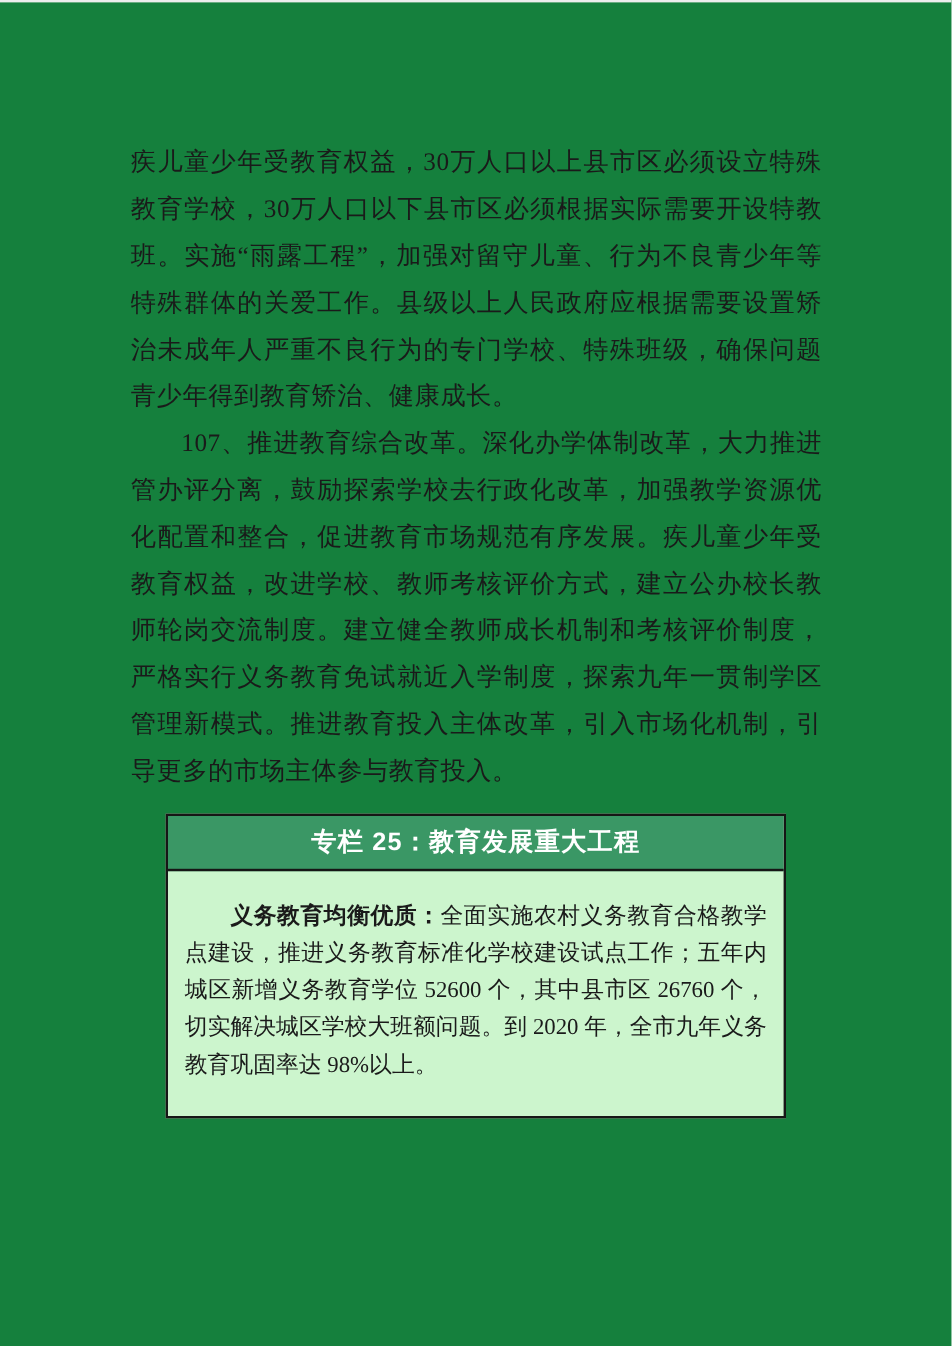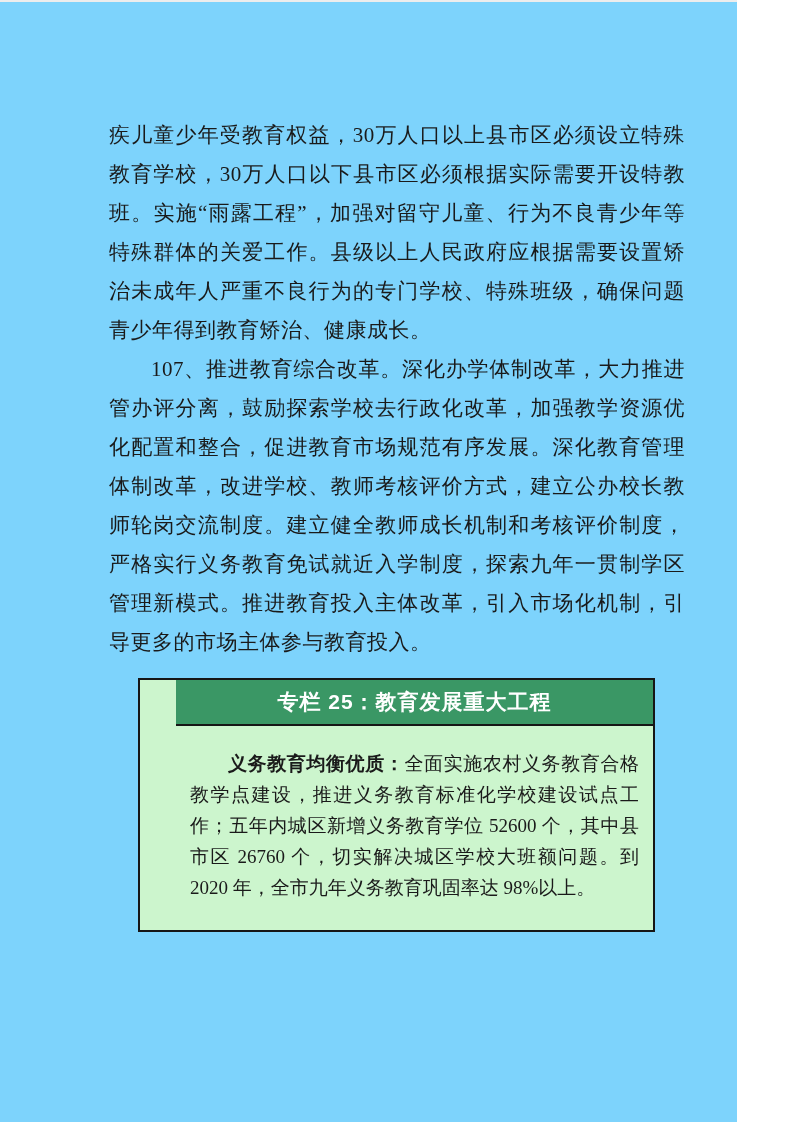--- a/index.html
+++ b/index.html
@@ -2,23 +2,23 @@
 <html style="--box-header-bg: #3a9765; --box-body-bg: #ccf5cd; --box-border: #161616; --text: #1a1a1a;"><head>
 <meta charset="utf-8">
 <style>
   html, body {
     margin: 0;
     padding: 0;
     background: #ffffff;
   }
   .page {
     position: relative;
-    width: 737px;
+    width: 793px;
     height: 1122px;
-    background: #7dd3fc;
+    background: #15803d;
     overflow: hidden;
     border-top: 2px solid #ededed;
     box-sizing: border-box;
     color: var(--text, #1a1a1a);
   }
   .content {
     position: absolute;
     top: 114px;
     left: 109px;
     width: 576px;
@@ -38,21 +38,20 @@
   .para .bold-lead {
     font-weight: normal;
   }
   .feature-box {
     margin-top: 16px;
     margin-left: 29px;
     width: 517px;
     box-sizing: border-box;
     border: 2px solid var(--box-border, #161616);
     background: var(--box-body-bg, #ccf5cd);
-    padding-left: 36px;
   }
   .box-header {
     background: var(--box-header-bg, #3a9765);
     border-bottom: 2px solid var(--box-border, #161616);
     height: 44px;
     line-height: 44px;
     text-align: center;
     color: #ffffff;
     font-family: "Liberation Sans", "DejaVu Sans", sans-serif;
     font-weight: bold;
@@ -93,21 +92,21 @@
 </style>
 </head>
 <body>
 
 <div class="page">
 
   <div class="content">
 
     <p class="para"><span>疾儿童少年受教育权益，30万人口以上县市区必须设立特殊教育学校，30万人口以下县市区必须根据实际需要开设特教班。实施“雨露工程”，加强对留守儿童、行为不良青少年等特殊群体的关爱工作。县级以上人民政府应根据需要设置矫治未成年人严重不良行为的专门学校、特殊班级，确保问题青少年得到教育矫治、健康成长。</span></p>
 
-    <p class="para indented"><span class="bold-lead">107、推进教育综合改革。</span><span>深化办学体制改革，大力推进管办评分离，鼓励探索学校去行政化改革，加强教学资源优化配置和整合，促进教育市场规范有序发展。深化教育管理体制改革，改进学校、教师考核评价方式，建立公办校长教师轮岗交流制度。建立健全教师成长机制和考核评价制度，严格实行义务教育免试就近入学制度，探索九年一贯制学区管理新模式。推进教育投入主体改革，引入市场化机制，引导更多的市场主体参与教育投入。</span></p>
+    <p class="para indented"><span class="bold-lead">107、推进教育综合改革。</span><span>深化办学体制改革，大力推进管办评分离，鼓励探索学校去行政化改革，加强教学资源优化配置和整合，促进教育市场规范有序发展。疾儿童少年受教育权益，改进学校、教师考核评价方式，建立公办校长教师轮岗交流制度。建立健全教师成长机制和考核评价制度，严格实行义务教育免试就近入学制度，探索九年一贯制学区管理新模式。推进教育投入主体改革，引入市场化机制，引导更多的市场主体参与教育投入。</span></p>
 
     <div class="feature-box">
       <div class="box-header">
         <span>专栏 25：教育发展重大工程</span>
       </div>
       <div class="box-body">
         <p class="box-para"><span class="box-lead">义务教育均衡优质：</span><span>全面实施农村义务教育合格教学点建设，推进义务教育标准化学校建设试点工作；五年内城区新增义务教育学位 52600 个，其中县市区 26760 个，切实解决城区学校大班额问题。到 2020 年，全市九年义务教育巩固率达 98%以上。</span></p>
       </div>
     </div>
 

